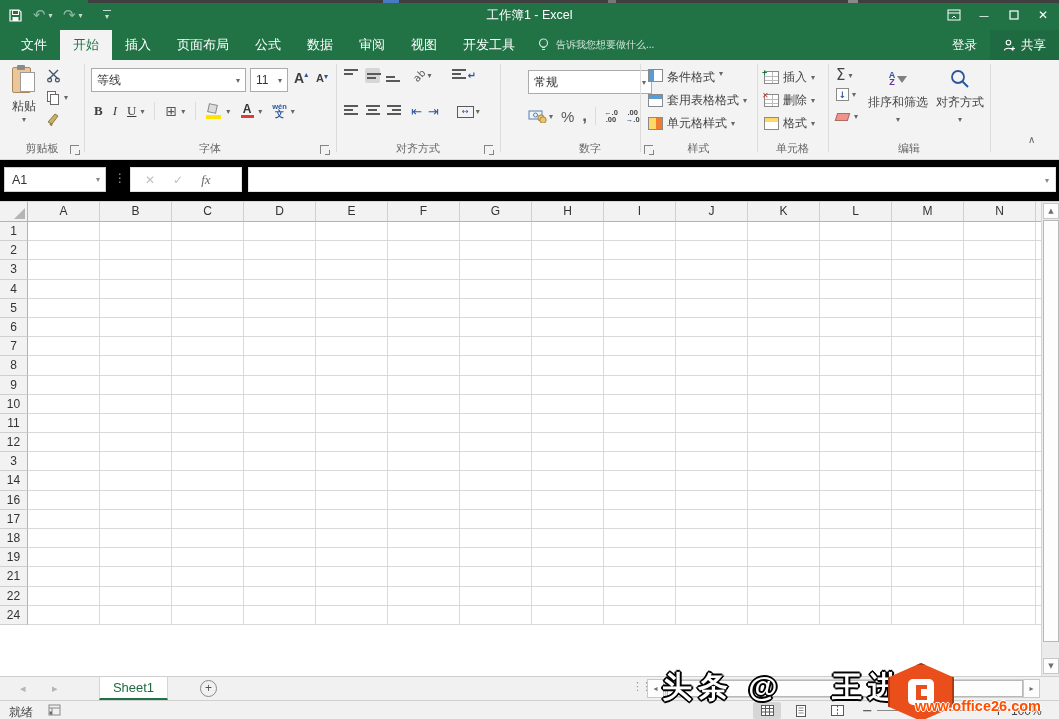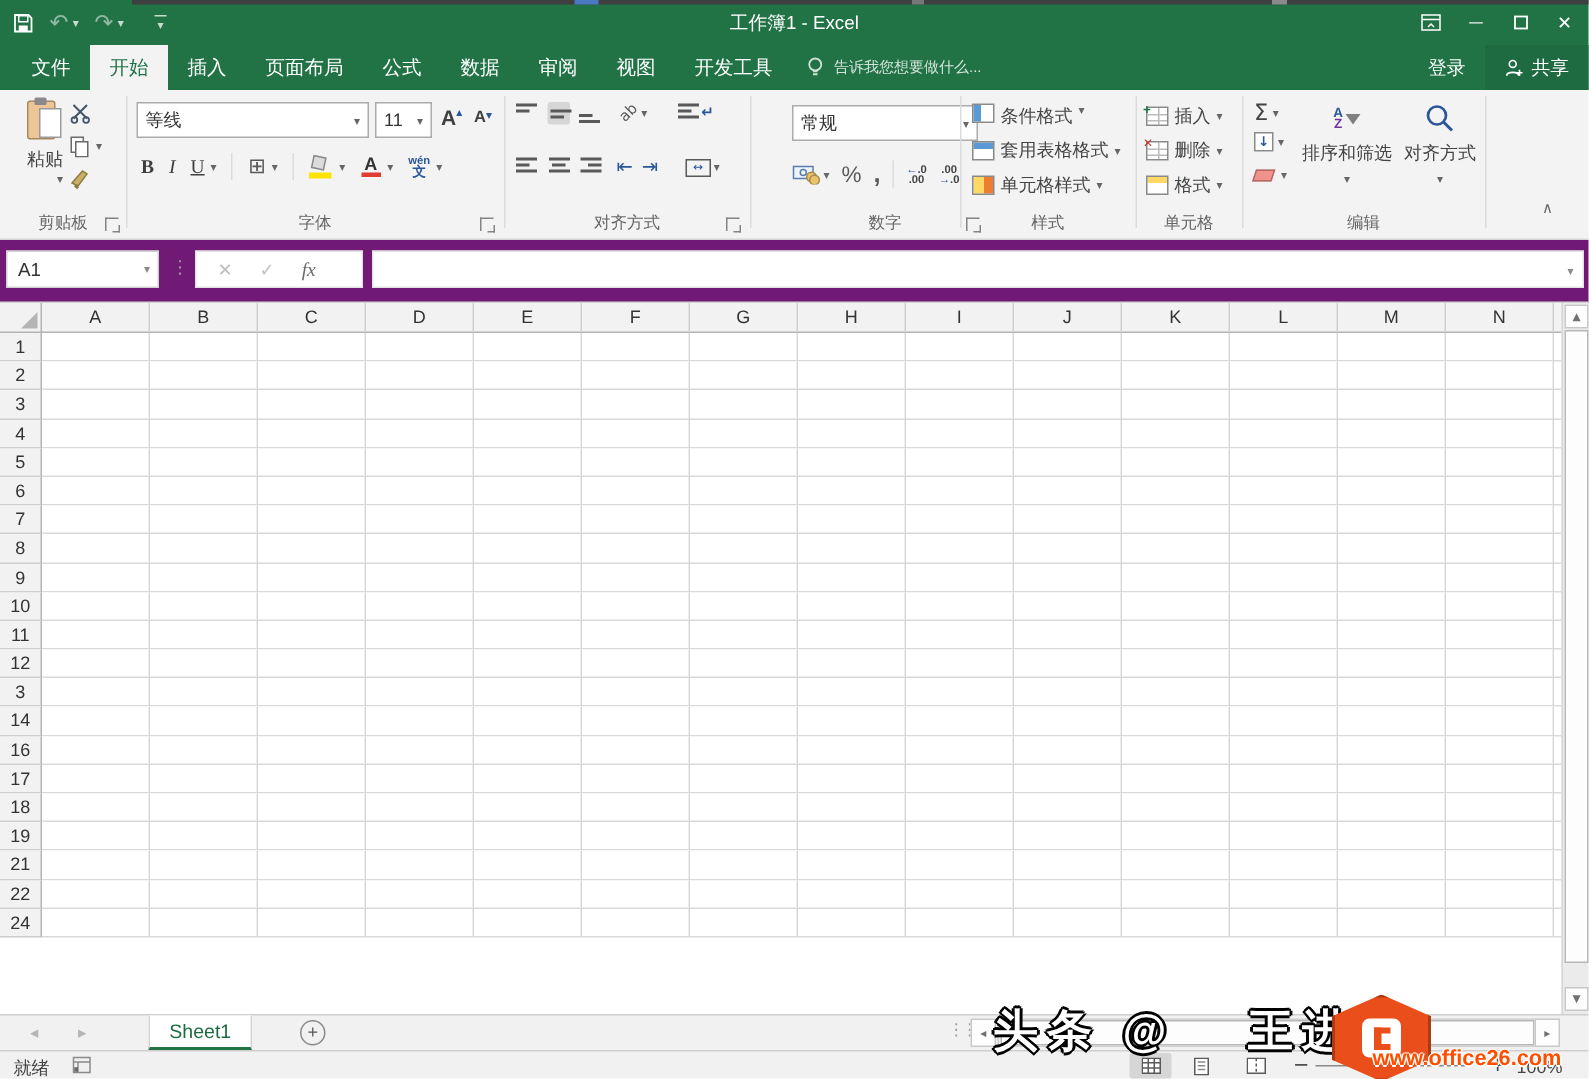--- a/index.html
+++ b/index.html
@@ -53,21 +53,21 @@
   .stackmini .blue { color:#2b579a; }
 
   .micro-grid { width:15px; height:13px; border:1px solid #8a8a8a; background:
      linear-gradient(#bbb,#bbb) 0 4px/100% 1px no-repeat,
      linear-gradient(#bbb,#bbb) 0 8px/100% 1px no-repeat,
      linear-gradient(#bbb,#bbb) 7px 0/1px 100% no-repeat, #fff; position:relative; }
 
   .bigbtn { display:flex; flex-direction:column; align-items:center; justify-content:flex-start; }
 
   
-  #formularow { left:0; top:160px; width:1059px; height:42px; background:#701a75; border-bottom:1px solid #d5d5d5; }
+  #formularow { left:0; top:160px; width:1059px; height:42px; background:#000000; border-bottom:1px solid #d5d5d5; }
   #namebox { position:absolute; left:4px; top:7px; width:102px; height:25px; background:#fff; border:1px solid #d0d0d0; display:flex; align-items:center; font-size:12.5px; color:#333; padding-left:7px; }
   #namebox .caret { margin-left:auto; margin-right:5px; color:#888; }
   #fmlbtns { position:absolute; left:130px; top:7px; height:25px; display:flex; align-items:center; gap:18px; padding-left:14px; background:#fff; border:1px solid #e2e2e2; width:112px; }
   #formula-input { position:absolute; left:248px; top:7px; width:808px; height:25px; background:#fff; border:1px solid #e2e2e2; }
 
   
   #sheet { left:0; top:202px; width:1041px; height:474px; background:#fff; }
   #corner { position:absolute; left:0; top:0; width:28px; height:20px; background:#f2f2f2; border-right:1px solid #b3b3b3; border-bottom:1px solid #b3b3b3; }
   #corner::after { content:""; position:absolute; right:2px; bottom:2px; border-style:solid; border-width:0 0 11px 11px; border-color:transparent transparent #b5b5b5 transparent; }
   #colheads { position:absolute; left:28px; top:0; width:1013px; height:20px; display:flex; }
@@ -204,21 +204,21 @@
           <path d="M1.5 11.5 c0-3 8-3 8 0" fill="none" stroke="#fff" stroke-width="1.1"></path>
           <path d="M10 7.5 v4 M8 9.5 h4" stroke="#fff" stroke-width="1.1"></path>
         </svg>
       <span>共享</span>
     </div>
   </div>
 
   <div class="abs" id="ribbon">
 
     <div class="rgroup" style="left:0; width:84px;">
-      <div class="abs bigbtn" style="left:6px; top:6px; width:36px;align-items:flex-end;">
+      <div class="abs bigbtn" style="left:6px; top:6px; width:36px;">
         <div style="position:relative; width:24px; height:29px;">
           <div style="position:absolute; left:0; top:1px; width:19px; height:26px; background:#ecc697; border:1px solid #a8885f; border-radius:2px;"></div>
           <div style="position:absolute; left:5px; top:-1px; width:8px; height:5px; background:#8a8a8a; border-radius:1px;"></div>
           <div style="position:absolute; left:8px; top:6px; width:15px; height:20px; background:#fff; border:1px solid #9a9a9a;"></div>
         </div>
         <span class="rlabel" style="margin-top:3px;">粘贴</span>
         <span class="caret ico">▾</span>
       </div>
       <div class="abs" style="left:46px; top:8px;">
         <svg class="scissors-svg" width="15" height="15" viewBox="0 0 15 15">

